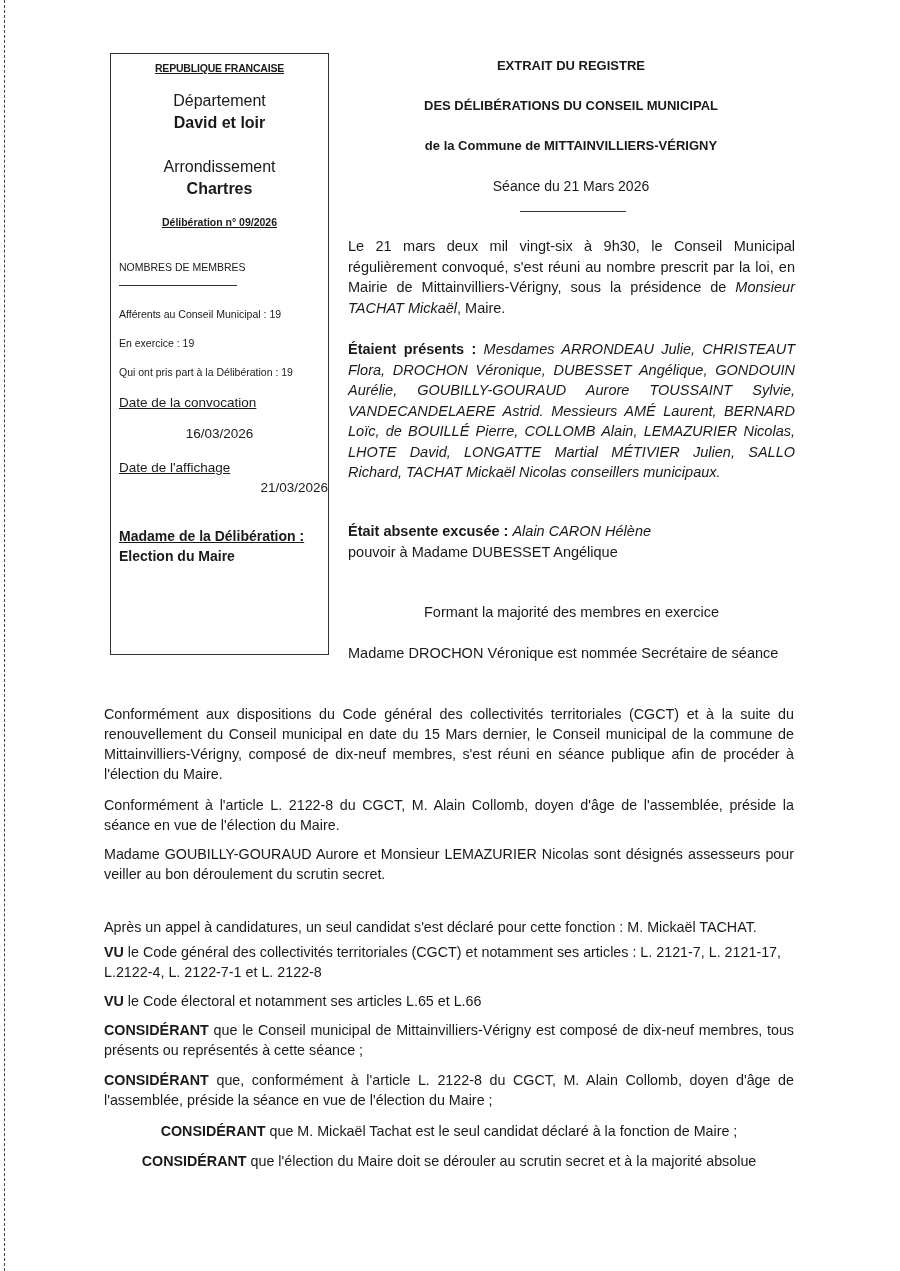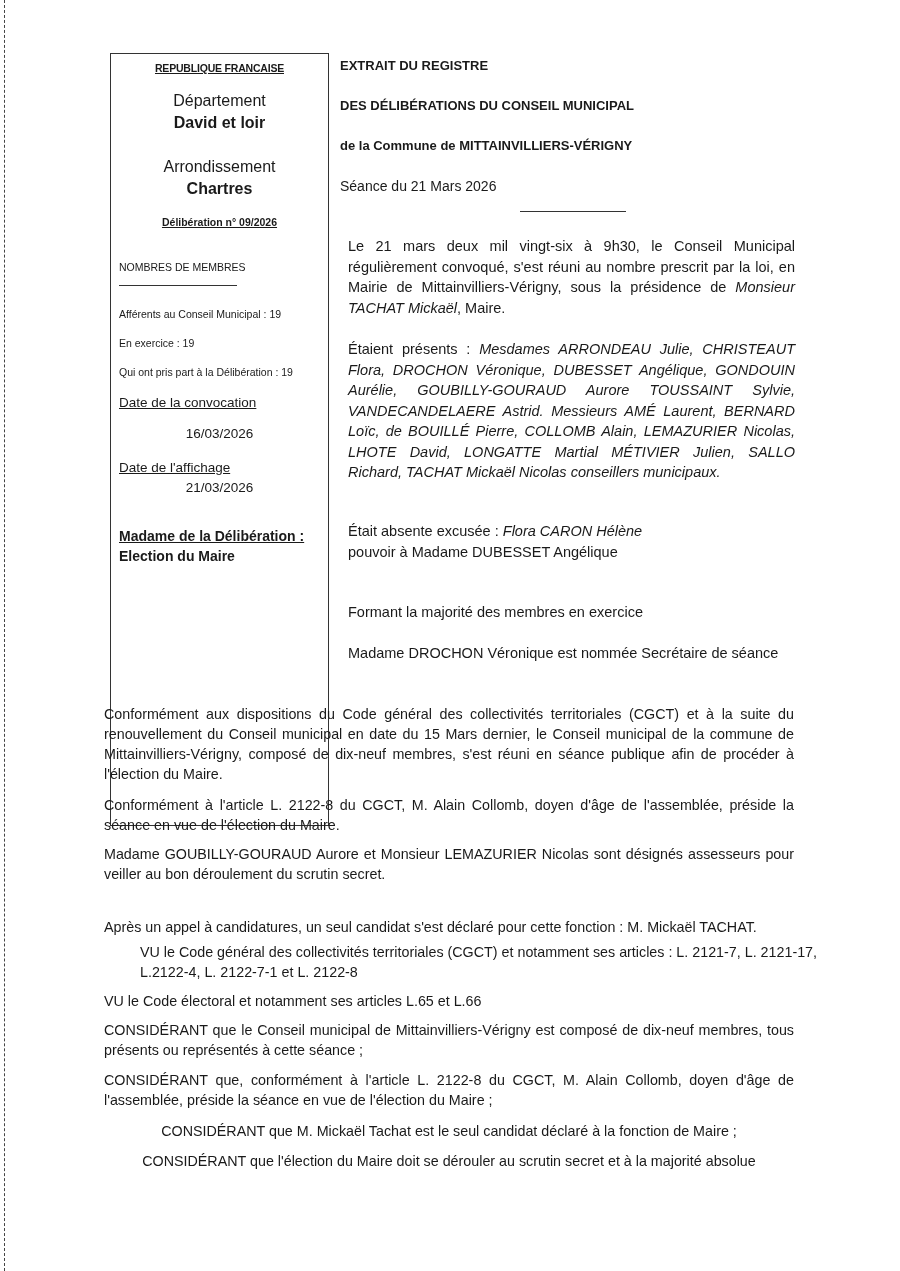--- a/index.html
+++ b/index.html
@@ -6,53 +6,53 @@
   body {
     width: 900px; height: 1271px; position: relative; overflow: hidden;
     font-family: "Liberation Sans", "DejaVu Sans", sans-serif;
     color: #1a1a1a;
   }
   .scan-edge {
     position: absolute; left: 4px; top: 0; width: 0; height: 1271px;
     border-left: 1px dashed #444;
   }
   .sidebox {
-    position: absolute; left: 110px; top: 53px; width: 219px; height: 773px;
+    position: absolute; left: 110px; top: 53px; width: 219px; height: 602px;
     border: 1px solid #333; box-sizing: border-box;
   }
   .sb-center { text-align: center; }
   .rf { position: absolute; top: 8px; left: 0; right: 0; font-size: 10.5px; font-weight: bold; text-decoration: underline; letter-spacing: -0.2px; }
   .dep-label { position: absolute; top: 38px; left: 0; right: 0; font-size: 16px; }
   .dep-value { position: absolute; top: 60px; left: 0; right: 0; font-size: 16px; font-weight: bold; }
   .arr-label { position: absolute; top: 104px; left: 0; right: 0; font-size: 16px; }
   .arr-value { position: absolute; top: 126px; left: 0; right: 0; font-size: 16px; font-weight: bold; }
   .delib-no { position: absolute; top: 162px; left: 0; right: 0; font-size: 10.5px; font-weight: bold; text-decoration: underline; }
   .nombres { position: absolute; top: 207px; left: 8px; font-size: 10.5px; }
   .nombres-rule { position: absolute; top: 231px; left: 8px; width: 118px; border-top: 1px solid #333; }
   .afferents { position: absolute; top: 254px; left: 8px; font-size: 10.5px; }
   .exercice { position: absolute; top: 283px; left: 8px; font-size: 10.5px; }
   .pris-part { position: absolute; top: 312px; left: 8px; font-size: 10.5px; }
   .conv-label { position: absolute; top: 341px; left: 8px; font-size: 13.5px; text-decoration: underline; }
   .conv-value { position: absolute; top: 360px; left: 0; right: 0; text-align: center; font-size: 13.5px; margin-top: 12px; }
   .aff-label { position: absolute; top: 406px; left: 8px; font-size: 13.5px; text-decoration: underline; }
-  .aff-value { position: absolute; top: 426px; left: 0; right: 0; text-align: center; font-size: 13.5px; }
+  .aff-value { position: absolute; top: 426px; left: 0; right: 0; text-align: right; font-size: 13.5px; }
   .objet-label { position: absolute; top: 474px; left: 8px; font-size: 14px; font-weight: bold; text-decoration: underline; }
   .objet-value { position: absolute; top: 494px; left: 8px; font-size: 14px; font-weight: bold; }
 
-  .head { position: absolute; left: 340px; width: 462px; text-align: left; font-weight: bold; font-size: 13px; }
+  .head { position: absolute; left: 340px; width: 462px; text-align: center; font-weight: bold; font-size: 13px; }
   .h1 { top: 58px; }
   .h2 { top: 98px; }
   .h3 { top: 138px; }
   .h4 { top: 178px; font-weight: normal; font-size: 14px; }
   .h-rule { position: absolute; top: 211px; left: 520px; width: 106px; border-top: 1px solid #333; }
 
   .para { position: absolute; font-size: 14.5px; line-height: 20.5px; text-align: justify; }
   .right { left: 348px; width: 447px; }
   .full { left: 104px; width: 690px; font-size: 14.3px; line-height: 20px; }
-  b { font-weight: normal; }
+  b { font-weight: bold; }
   i { font-style: italic; }
 </style>
 </head>
 <body>
 
 <div class="scan-edge"></div>
 
 <div class="sidebox">
   <div class="rf sb-center">REPUBLIQUE FRANCAISE</div>
   <div class="dep-label sb-center">Département</div>
@@ -81,34 +81,34 @@
 
 <div class="para right" style="top:236px;">
   <span>Le 21 mars deux mil vingt-six à 9h30, le Conseil Municipal régulièrement convoqué, s'est réuni au nombre prescrit par la loi, en Mairie de Mittainvilliers-Vérigny, sous la présidence de </span><i>Monsieur TACHAT Mickaël</i><span>, Maire.</span>
 </div>
 
 <div class="para right" style="top:339px;">
   <b>Étaient présents :</b> <i>Mesdames ARRONDEAU Julie, CHRISTEAUT Flora, DROCHON Véronique, DUBESSET Angélique, GONDOUIN Aurélie, GOUBILLY-GOURAUD Aurore TOUSSAINT Sylvie, VANDECANDELAERE Astrid. Messieurs AMÉ Laurent, BERNARD Loïc, de BOUILLÉ Pierre, COLLOMB Alain, LEMAZURIER Nicolas, LHOTE David, LONGATTE Martial MÉTIVIER Julien, SALLO Richard, TACHAT Mickaël Nicolas conseillers municipaux.</i>
 </div>
 
 <div class="para right" style="top:521px; text-align:left;">
-  <b>Était absente excusée :</b> <i>Flora CARON Hélène</i><br>
+  <b>Était absente excusée :</b> <i>Alain CARON Hélène</i><br>
   <span>pouvoir à Madame DUBESSET Angélique</span>
 </div>
 
-<div class="para right" style="top:602px; text-align:left;">Formant la majorité des membres en exercice</div>
+<div class="para right" style="top:602px; text-align:center;">Formant la majorité des membres en exercice</div>
 
 <div class="para right" style="top:643px;">Madame DROCHON Véronique est nommée Secrétaire de séance</div>
 
 <div class="para full" style="top:704px;">Conformément aux dispositions du Code général des collectivités territoriales (CGCT) et à la suite du renouvellement du Conseil municipal en date du 15 Mars dernier, le Conseil municipal de la commune de Mittainvilliers-Vérigny, composé de dix-neuf membres, s'est réuni en séance publique afin de procéder à l'élection du Maire.</div>
 <div class="para full" style="top:795px;">Conformément à l'article L. 2122-8 du CGCT, M. Alain Collomb, doyen d'âge de l'assemblée, préside la séance en vue de l'élection du Maire.</div>
 <div class="para full" style="top:844px;">Madame GOUBILLY-GOURAUD Aurore et Monsieur LEMAZURIER Nicolas sont désignés assesseurs pour veiller au bon déroulement du scrutin secret.</div>
 <div class="para full" style="top:917px;">Après un appel à candidatures, un seul candidat s'est déclaré pour cette fonction : M. Mickaël TACHAT.</div>
 
-<div class="para full" style="top:942px; text-align:left;margin-left:36px;">
+<div class="para full" style="top:942px; text-align:left;">
   <b>VU</b><span> le Code général des collectivités territoriales (CGCT) et notamment ses articles : L. 2121-7, L. 2121-17, L.2122-4, L. 2122-7-1 et L. 2122-8</span>
 </div>
 <div class="para full" style="top:991px;">
   <b>VU</b><span> le Code électoral et notamment ses articles L.65 et L.66</span>
 </div>
 
 <div class="para full" style="top:1020px;">
   <b>CONSIDÉRANT</b><span> que le Conseil municipal de Mittainvilliers-Vérigny est composé de dix-neuf membres, tous présents ou représentés à cette séance ;</span>
 </div>
 <div class="para full" style="top:1070px;">

